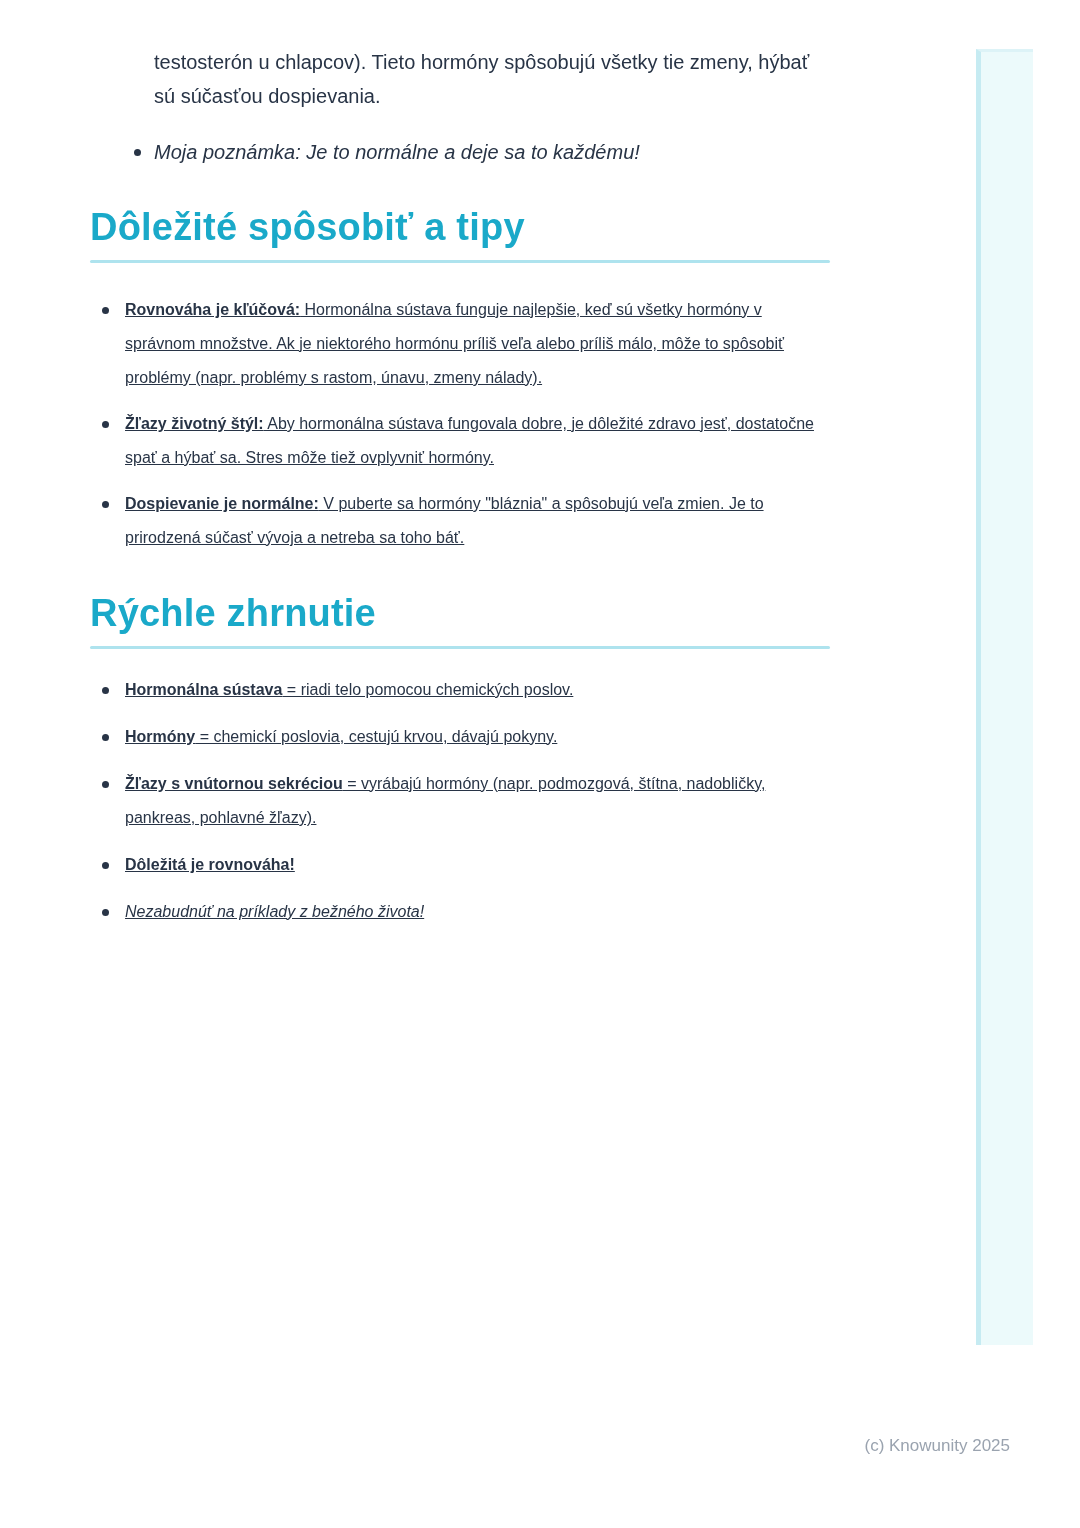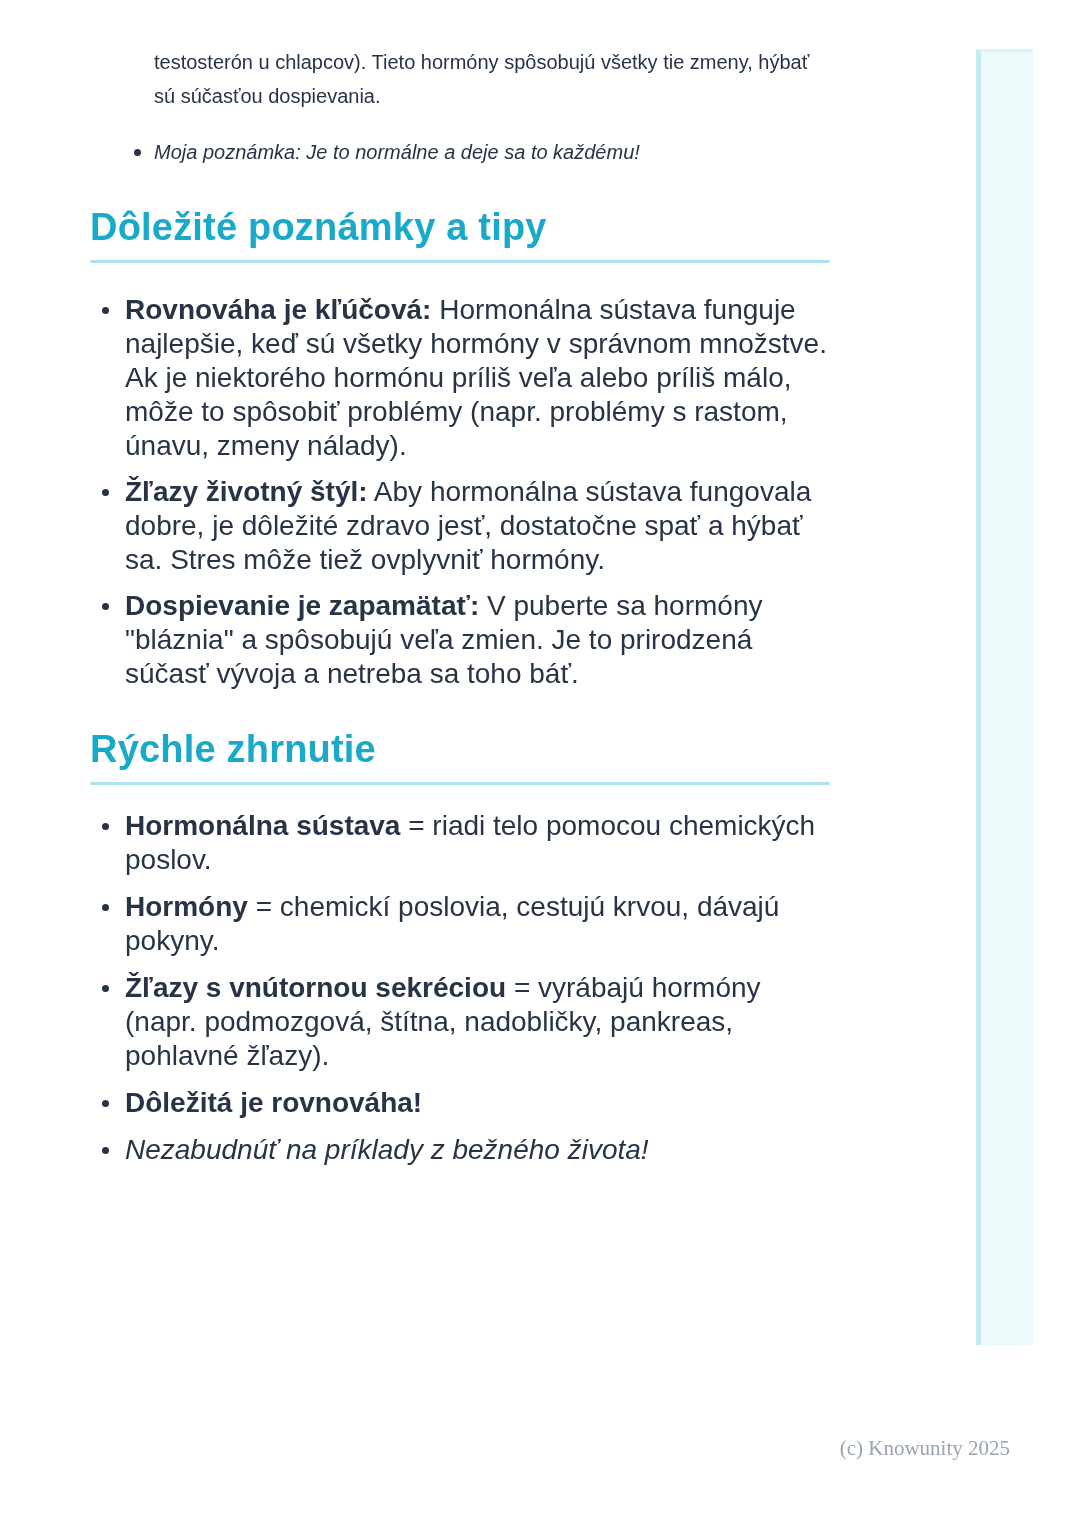--- a/index.html
+++ b/index.html
@@ -18,63 +18,63 @@
   .note-list li { position:relative; padding-left:64px; font-size:20px; line-height:34px; }
   .note-list li::before { content:""; position:absolute; left:44px; top:14px; width:7px; height:7px;
                           border-radius:50%; background:#283446; }
   .italic { font-style:italic; }
 
   h1.section-title { margin-top:36px; font-size:38px; line-height:1.18; font-weight:700;
                      color:#1aa9c9; letter-spacing:0.2px; }
   .rule { margin-top:10px; height:3px; width:740px; background:#aee3ee; border-radius:2px; }
 
   .main-list { list-style:none; margin-top:30px; }
-  .main-list li { position:relative; padding-left:35px; font-size:28px; line-height:34px;
-                  margin-bottom:12px; }
+  .main-list li { position:relative; padding-left:35px; font-size:16px; line-height:34px;
+                  margin-bottom:12px;text-decoration:underline; }
   .main-list li::before { content:""; position:absolute; left:12px; top:14px; width:7px; height:7px;
                           border-radius:50%; background:#283446; }
   .main-list li:last-child { margin-bottom:0; }
   .strong { font-weight:700; }
 
   .lead { margin-top:26px; }
   .summary-list { margin-top:24px; }
   .summary-list li { margin-bottom:13px; }
 
   
   .edge-bar { position:absolute; left:976px; top:49px; width:57px; height:1296px;
               background:#ecfafb; border-left:5px solid #c6ebf2; border-top:3px solid #ddf3f7; }
 
-  .footer { position:absolute; top:1436px; right:70px; font-size:21px; color:#9aa3af;font-family:Liberation Serif, serif; }
+  .footer { position:absolute; top:1436px; right:70px; font-size:17px; color:#9aa3af; }
 </style>
 </head>
 <body>
 
 <div class="page">
   <div class="content">
 
     <p class="body-text continuation">testosterón u chlapcov). Tieto hormóny spôsobujú všetky tie zmeny, hýbať sú súčasťou dospievania.</p>
 
     <ul class="note-list">
       <li>
         <span class="italic">Moja poznámka: Je to normálne a deje sa to každému!</span>
       </li>
     </ul>
 
-    <h1 class="section-title">Dôležité poznámky a tipy</h1>
+    <h1 class="section-title">Dôležité spôsobiť a tipy</h1>
     <div class="rule"></div>
 
     <ul class="main-list">
       <li class="body-text">
         <span class="strong">Rovnováha je kľúčová:</span><span> Hormonálna sústava funguje najlepšie, keď sú všetky hormóny v správnom množstve. Ak je niektorého hormónu príliš veľa alebo príliš málo, môže to spôsobiť problémy (napr. problémy s rastom, únavu, zmeny nálady).</span>
       </li>
       <li class="body-text">
         <span class="strong">Žľazy životný štýl:</span><span> Aby hormonálna sústava fungovala dobre, je dôležité zdravo jesť, dostatočne spať a hýbať sa. Stres môže tiež ovplyvniť hormóny.</span>
       </li>
       <li class="body-text">
-        <span class="strong">Dospievanie je zapamätať:</span><span> V puberte sa hormóny "bláznia" a spôsobujú veľa zmien. Je to prirodzená súčasť vývoja a netreba sa toho báť.</span>
+        <span class="strong">Dospievanie je normálne:</span><span> V puberte sa hormóny "bláznia" a spôsobujú veľa zmien. Je to prirodzená súčasť vývoja a netreba sa toho báť.</span>
       </li>
     </ul>
 
     <h1 class="section-title">Rýchle zhrnutie</h1>
     <div class="rule"></div>
 
 
     <ul class="main-list summary-list">
       <li class="body-text">
         <span class="strong">Hormonálna sústava</span><span> = riadi telo pomocou chemických poslov.</span>

